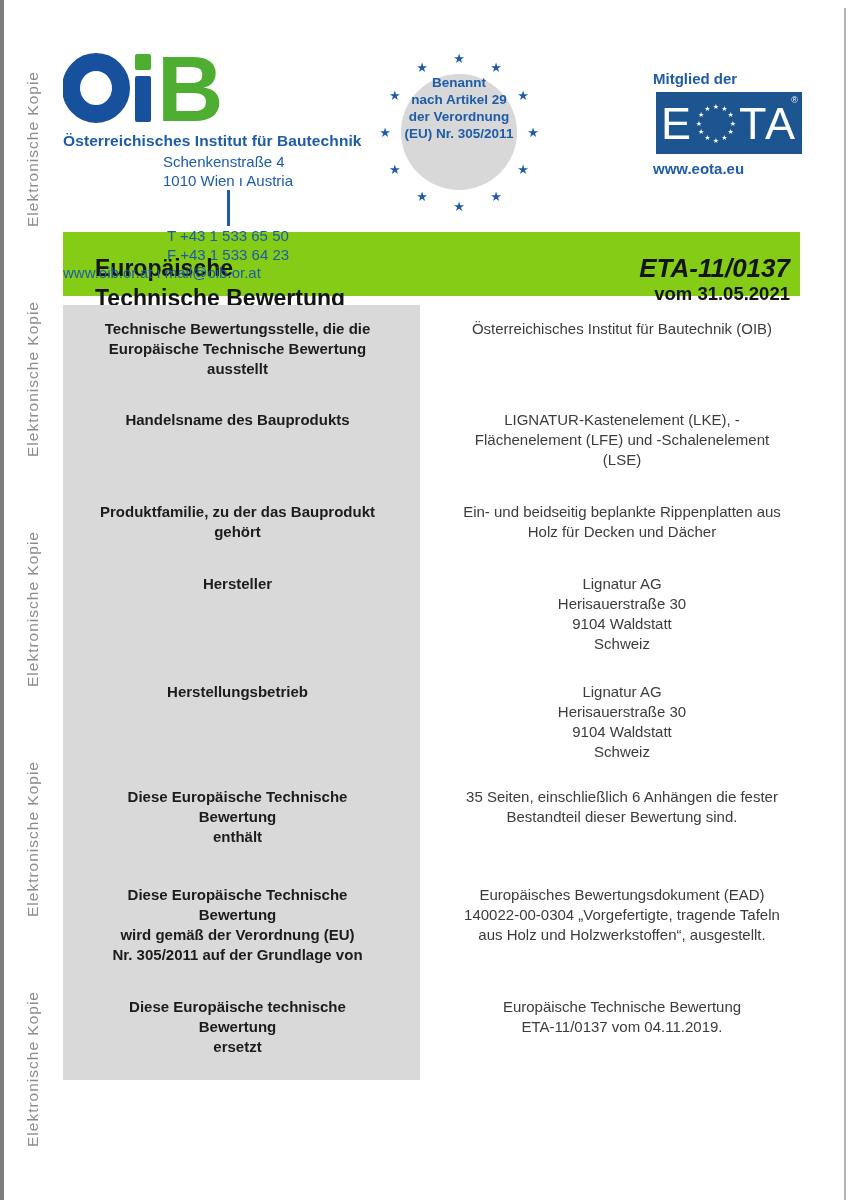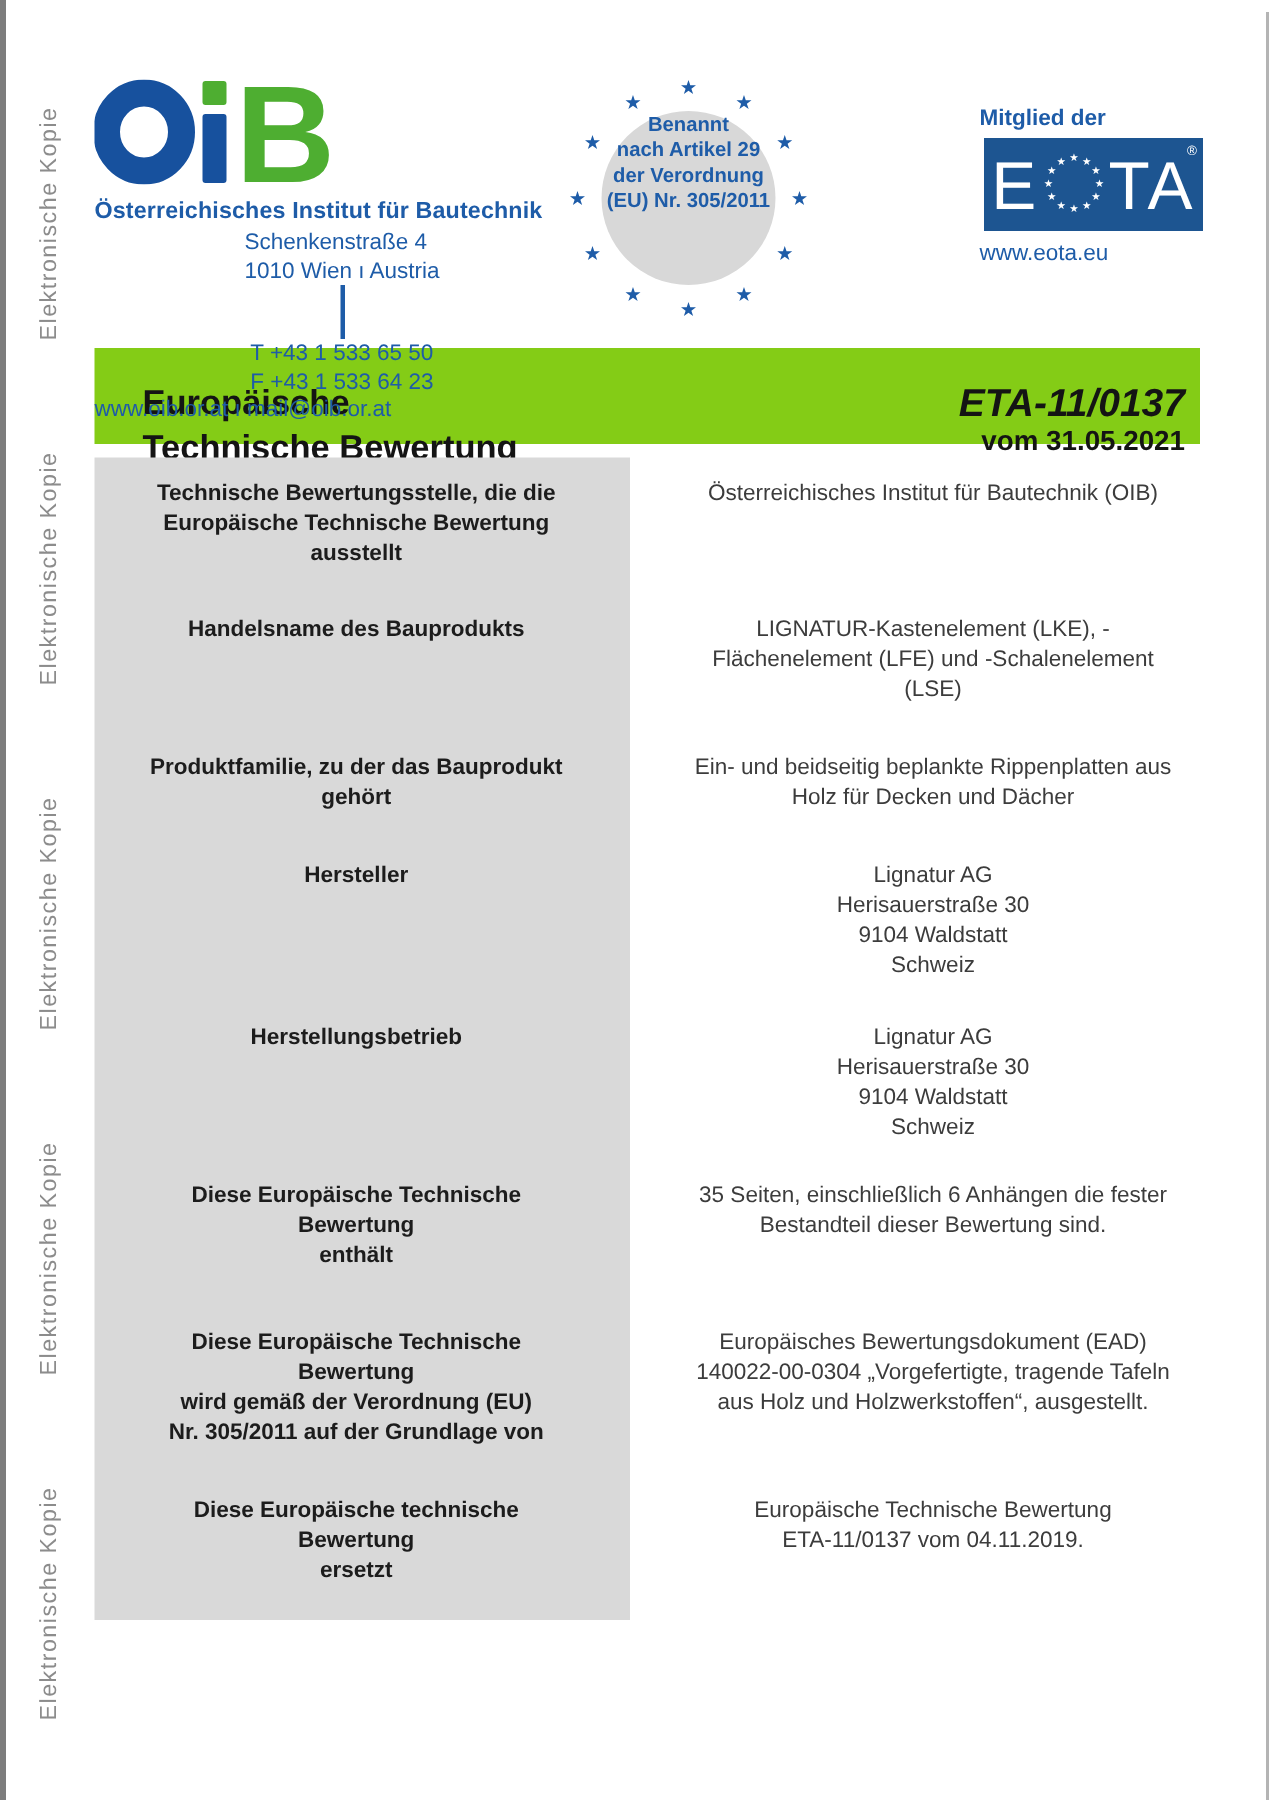--- a/index.html
+++ b/index.html
@@ -47,21 +47,21 @@
   .star-ring span { position:absolute; left:50%; top:50%; color:#1E5CA8; font-size:13px; line-height:1; }
 
   .eota-block { position:absolute; left:590px; top:70px; width:152px; text-align:left; }
   .eota-member { font-size:15px; font-weight:bold; color:#1E5CA8; margin-bottom:5px; }
   .eota-box { position:relative; width:146px; height:62px; background:#1D5591; margin:0 auto;
               display:flex; align-items:center; justify-content:center; }
   .eota-e, .eota-ta { color:#fff; font-size:45px; font-weight:400; line-height:1; letter-spacing:2px; }
   .eota-o { position:relative; width:44px; height:44px; display:inline-block; margin:0 1px; }
   .eota-o span { color:#ffffff; font-size:7px; }
   .eota-reg { position:absolute; top:3px; right:4px; color:#fff; font-size:9px; }
-  .eota-url { font-size:15px; font-weight:normal; color:#1E5CA8; margin-top:6px; }
+  .eota-url { font-size:15px; font-weight:bold; color:#1E5CA8; margin-top:6px; }
 
   
   .title-band { height:64px; background:#84cc16; display:flex; justify-content:space-between;
                 padding:20px 10px 0 32px; }
   .band-title { font-size:23px; line-height:30px; font-weight:bold; color:#141414;
                 white-space:pre-line; padding-top:1px; }
   .band-right { text-align:right; padding-top:1px; }
   .band-eta { font-size:26px; line-height:30px; font-weight:bold; color:#141414;font-style:italic; }
   .band-date { font-size:18.5px; font-weight:bold; color:#141414; }
 

